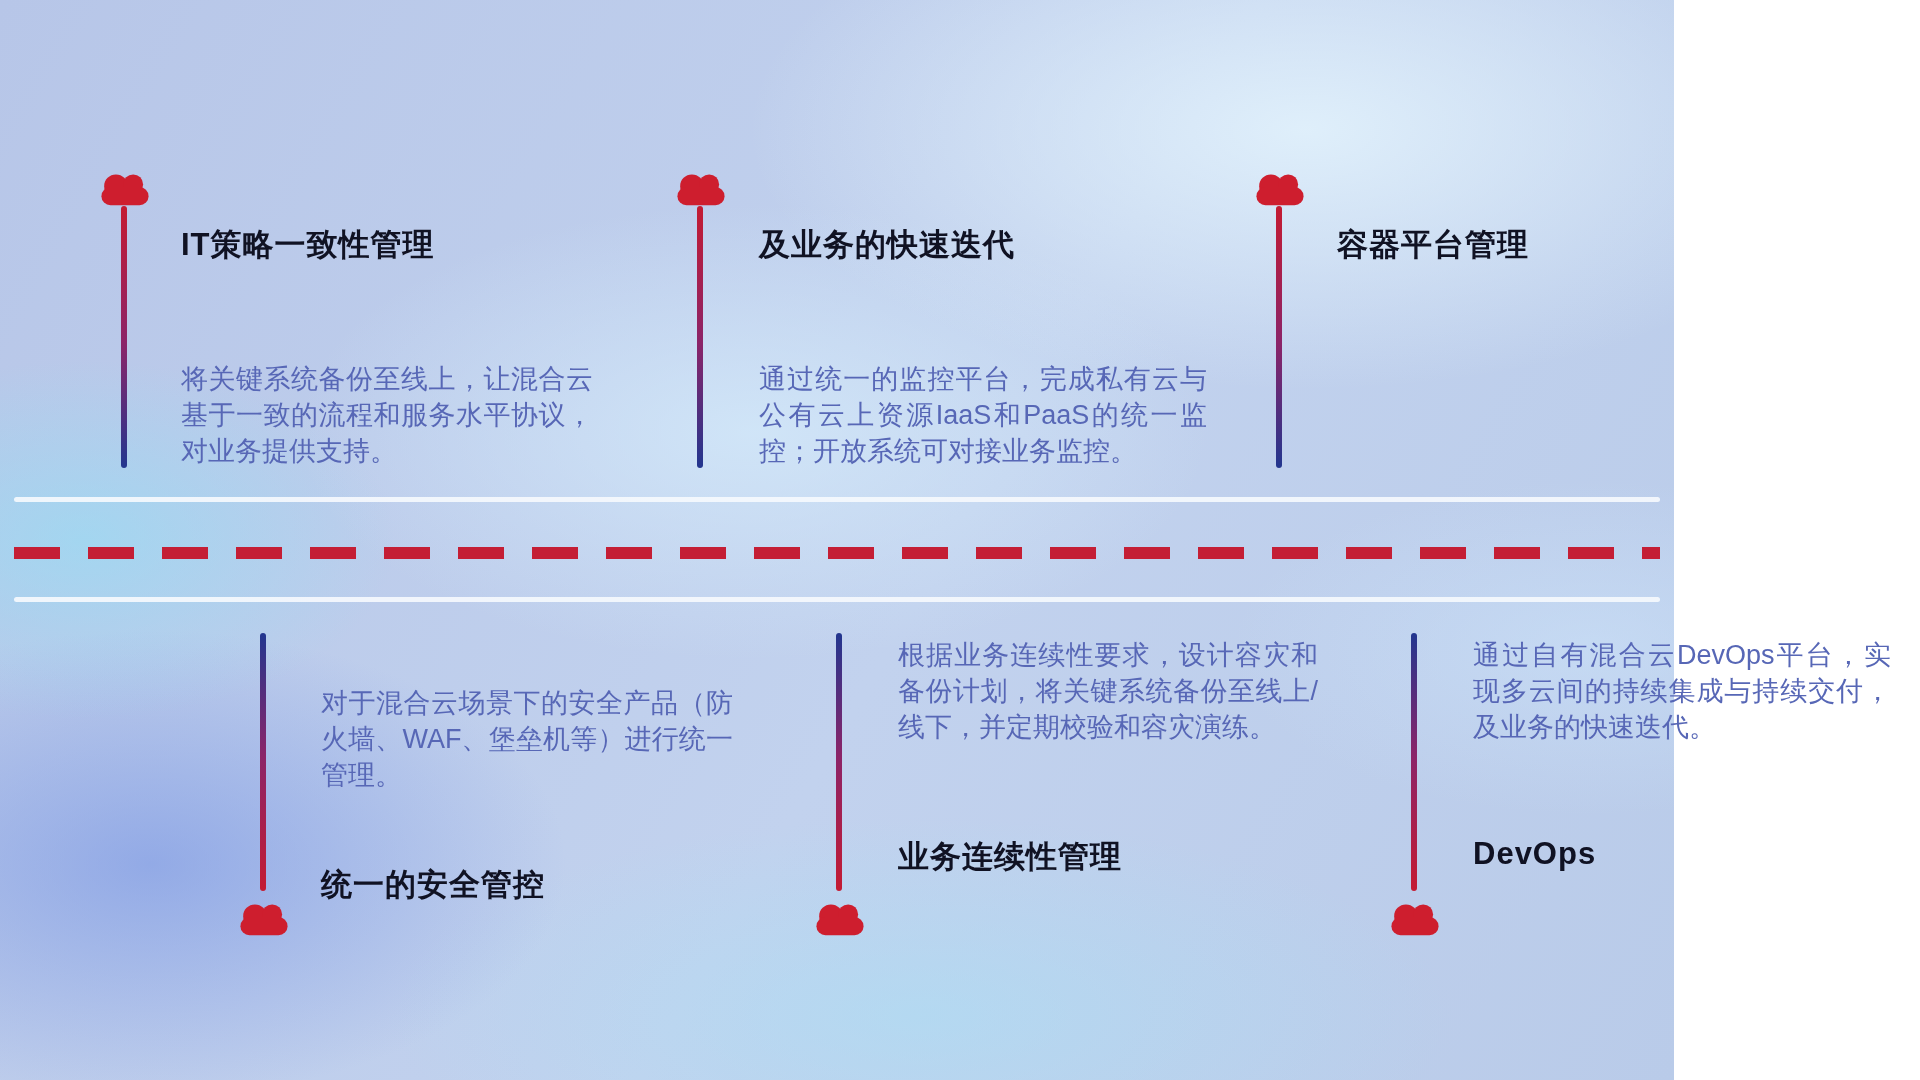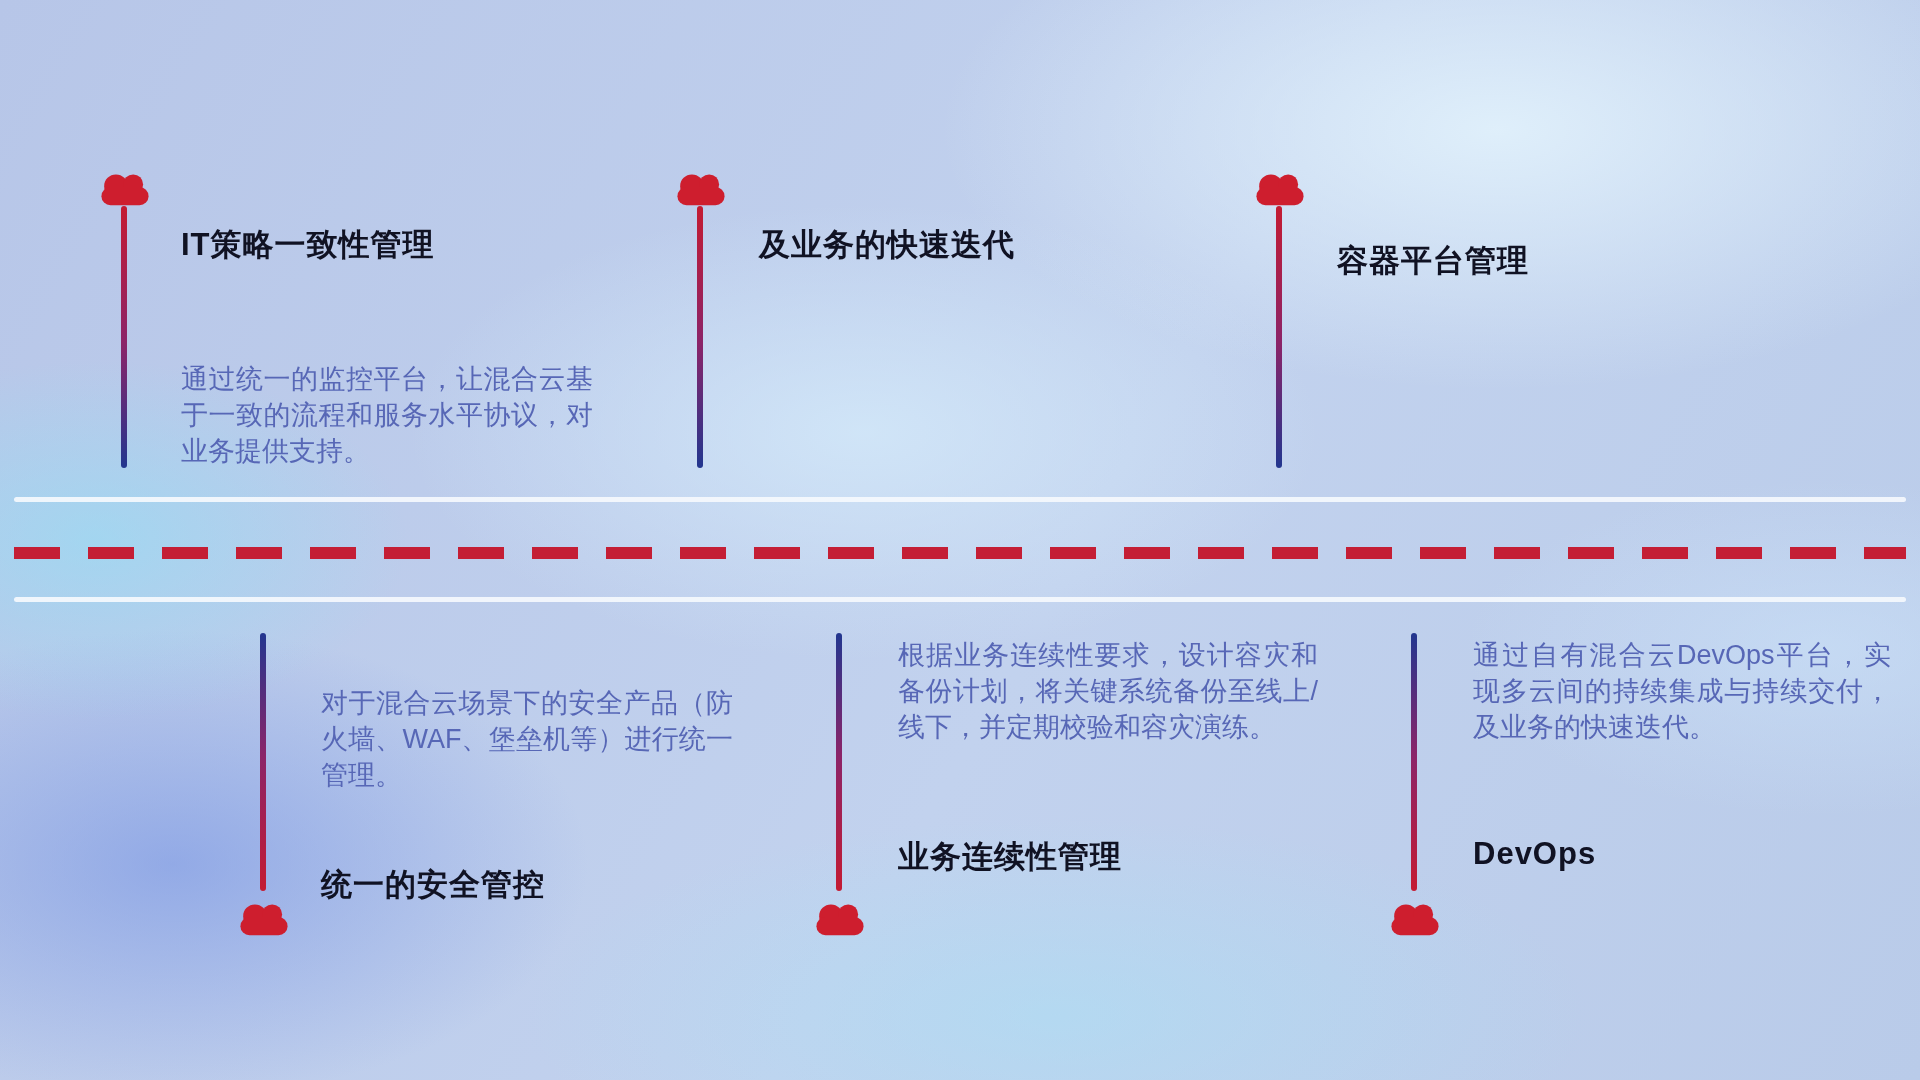--- a/index.html
+++ b/index.html
@@ -3,21 +3,21 @@
 <meta charset="utf-8">
 <style>
   * { margin: 0; padding: 0; box-sizing: border-box; }
   html, body { width: 1920px; height: 1080px; }
   body {
     font-family: "Liberation Sans", sans-serif;
     overflow: hidden;
   }
   .canvas {
     position: relative;
-    width: 1920px;
+    width: 1674px;
     height: 1080px;
     background:
       radial-gradient(900px 420px at 78% 12%, rgba(226,242,252,0.90), rgba(226,242,252,0) 62%),
       radial-gradient(760px 380px at 45% 40%, rgba(212,234,250,0.80), rgba(212,234,250,0) 60%),
       radial-gradient(520px 300px at 5% 50%, rgba(140,226,246,0.50), rgba(140,226,246,0) 60%),
       radial-gradient(640px 360px at 9% 80%, rgba(112,142,226,0.55), rgba(112,142,226,0) 65%),
       radial-gradient(860px 320px at 55% 94%, rgba(165,227,246,0.45), rgba(165,227,246,0) 62%),
       radial-gradient(600px 280px at 95% 60%, rgba(205,228,250,0.55), rgba(205,228,250,0) 60%),
       linear-gradient(120deg, #b7c6e8 0%, #c2d2ee 55%, #b9cbe9 100%);
   }
@@ -74,45 +74,46 @@
     <svg viewBox="0 0 64 42">
         <g fill="#ce1e2e">
       <circle cx="22" cy="19" r="13"></circle>
           <circle cx="41" cy="17" r="11"></circle>
       <rect x="6" y="20" width="52" height="20" rx="10"></rect>
     </g>
       </svg>
   </div>
   <div class="stem down" style="left:121px; top:206px; height:262px;"></div>
   <div class="item-title" style="left:181px; top:224px;">IT策略一致性管理</div>
-  <div class="item-desc" style="left:181px; top:362px; width:412px;">通过统一的监控平台，让混合云基于一致的流程和服务水平协议，对业务提供支持。</div>
+  <div class="item-desc" style="left:181px; top:362px; width:412px;">将关键系统备份至线上，让混合云基于一致的流程和服务水平协议，对业务提供支持。</div>
 
   <div class="cloud" style="left:672px; top:168px;">
     <svg viewBox="0 0 64 42">
         <g fill="#ce1e2e">
       <circle cx="22" cy="19" r="13"></circle>
           <circle cx="41" cy="17" r="11"></circle>
       <rect x="6" y="20" width="52" height="20" rx="10"></rect>
     </g>
       </svg>
   </div>
   <div class="stem down" style="left:697px; top:206px; height:262px;"></div>
   <div class="item-title" style="left:759px; top:224px;">及业务的快速迭代</div>
+  <div class="item-desc" style="left:759px; top:362px; width:448px;">通过统一的监控平台，完成私有云与公有云上资源IaaS和PaaS的统一监控；开放系统可对接业务监控。</div>
 
   <div class="cloud" style="left:1251px; top:168px;">
     <svg viewBox="0 0 64 42">
         <g fill="#ce1e2e">
       <circle cx="22" cy="19" r="13"></circle>
           <circle cx="41" cy="17" r="11"></circle>
       <rect x="6" y="20" width="52" height="20" rx="10"></rect>
     </g>
       </svg>
   </div>
   <div class="stem down" style="left:1276px; top:206px; height:262px;"></div>
-  <div class="item-title" style="left:1337px; top:224px;margin-top:16px;">容器平台管理</div>
+  <div class="item-title" style="left:1337px; top:224px;">容器平台管理</div>
 
   <div class="hline" style="top:497px;"></div>
   <div class="dashline" style="top:547px;"></div>
   <div class="hline" style="top:597px;"></div>
 
   <div class="stem up" style="left:260px; top:633px; height:258px;"></div>
   <div class="cloud" style="left:235px; top:898px;">
     <svg viewBox="0 0 64 42">
         <g fill="#ce1e2e">
       <circle cx="22" cy="19" r="13"></circle>

